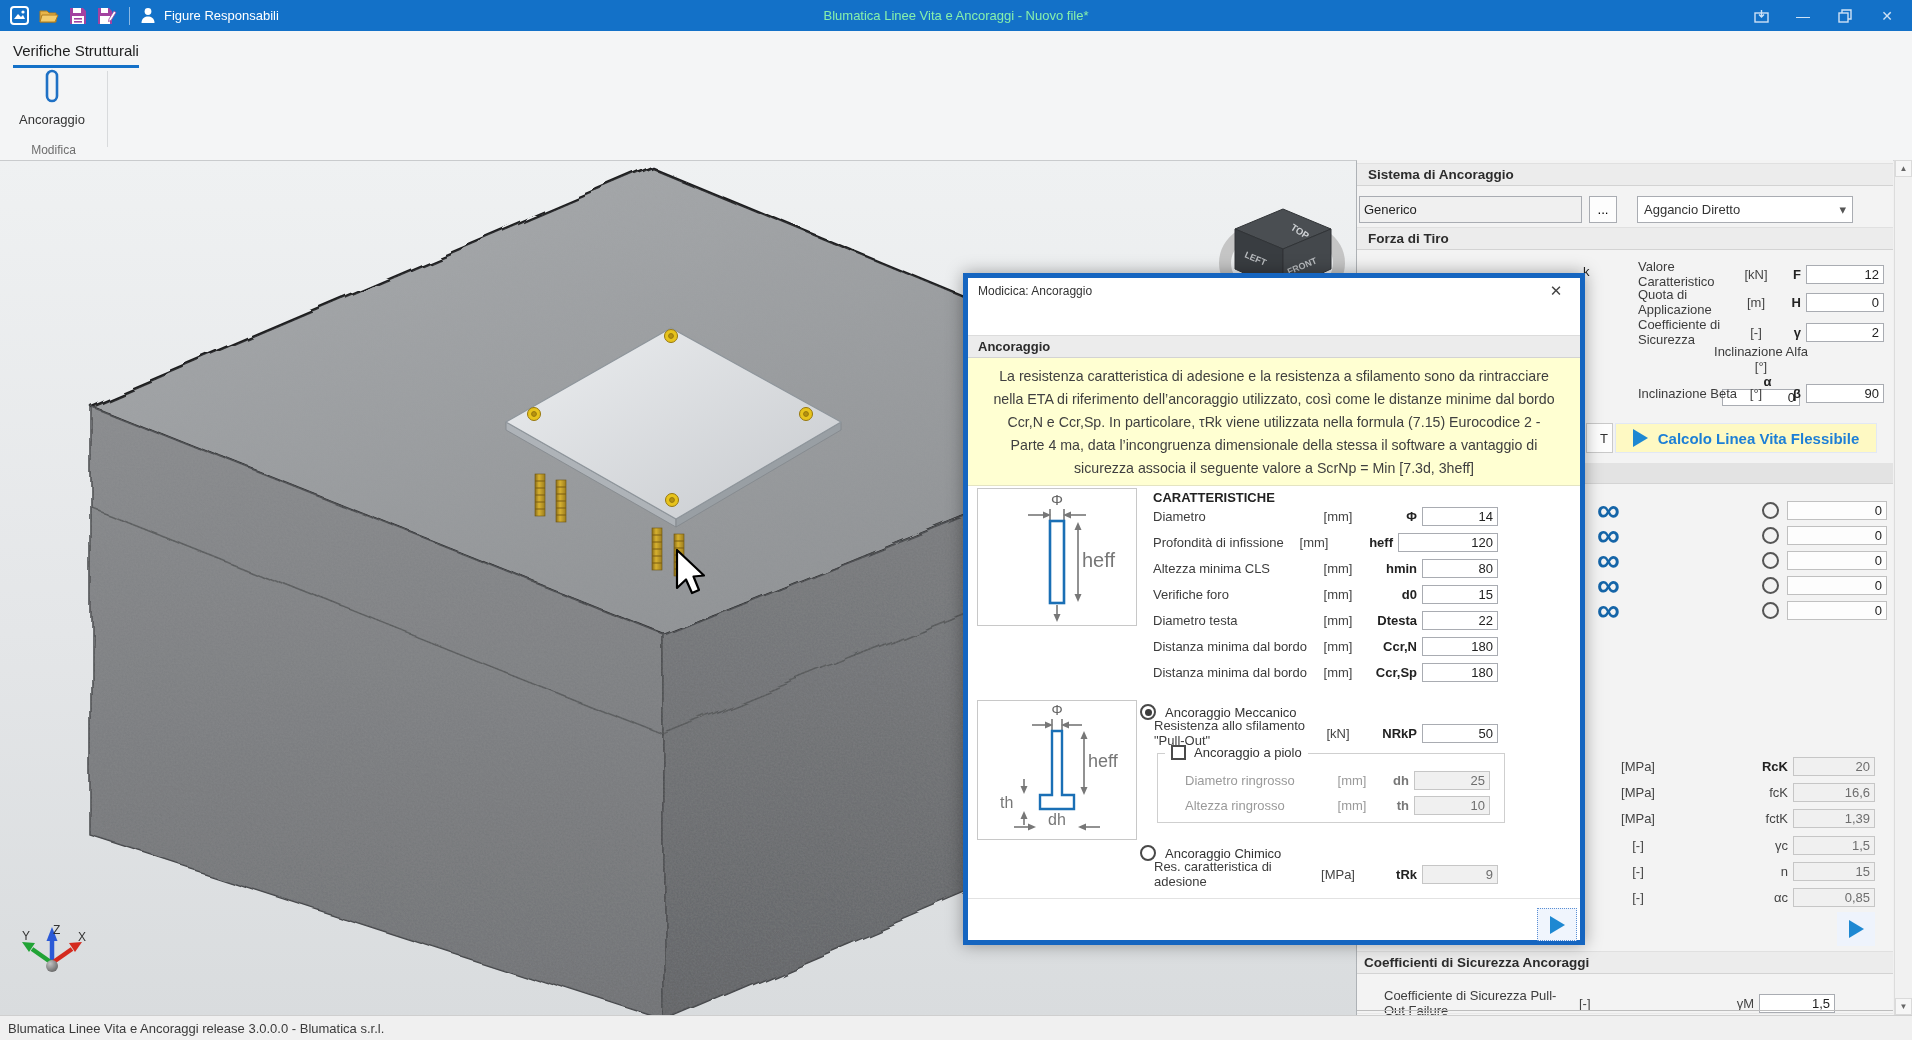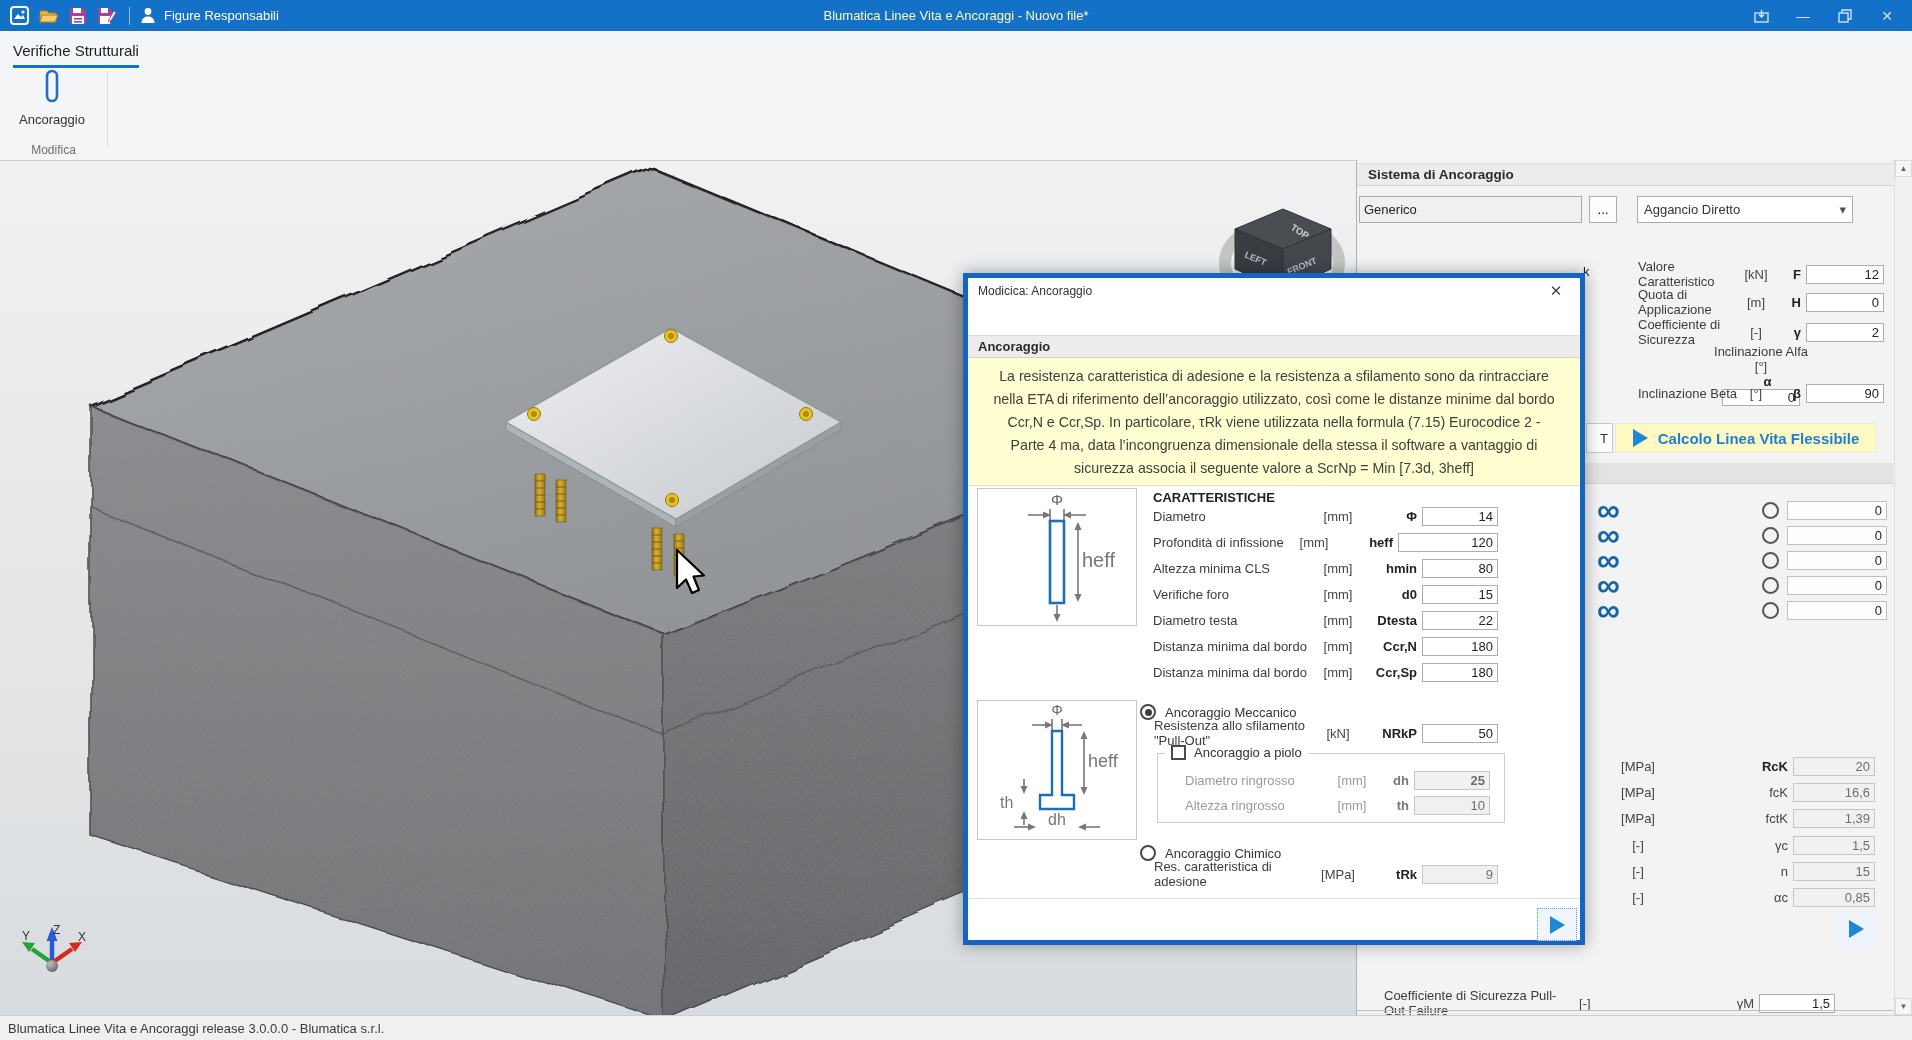--- a/index.html
+++ b/index.html
@@ -2,21 +2,21 @@
 <html><head>
 <meta charset="utf-8">
 <style>
   html,body{margin:0;padding:0;}
   body{width:1912px;height:1040px;overflow:hidden;font-family:"Liberation Sans",sans-serif;
        font-size:13px;color:#333;background:#f0f0f0;position:relative;}
   .abs{position:absolute;}
   
   #titlebar{left:0;top:0;width:1912px;height:31px;background:#1371c8;display:flex;align-items:center;}
   #titlebar .tb-ic{margin-left:10px;display:inline-flex;align-items:center;}
-  #tb-title{position:absolute;left:50%;transform:translateX(-50%);color:#fef9c3;font-size:13px;white-space:nowrap;}
+  #tb-title{position:absolute;left:50%;transform:translateX(-50%);color:#86efac;font-size:13px;white-space:nowrap;}
   #tb-user{color:#fff;font-size:13px;margin-left:8px;}
   .tb-sep{width:1px;height:18px;background:rgba(255,255,255,.5);margin-left:12px;}
   #win-ctrls{position:absolute;right:8px;top:0;height:31px;display:flex;align-items:center;gap:8px;}
   .wbtn{width:34px;height:26px;display:flex;align-items:center;justify-content:center;color:#cfe2f5;font-size:14px;}
   
   #ribbon{left:0;top:31px;width:1912px;height:129px;background:#f4f5f6;border-bottom:1px solid #d4d6d8;}
   #ribbon-tab{position:absolute;left:13px;top:11px;font-size:15px;color:#1e1e1e;padding-bottom:6px;border-bottom:3px solid #1471c8;}
   #anc-btn{position:absolute;left:6px;top:38px;width:92px;height:72px;display:flex;flex-direction:column;align-items:center;justify-content:flex-start;}
   #anc-btn .lbl{margin-top:6px;font-size:13px;color:#333;}
   #grp-sep{position:absolute;left:107px;top:40px;width:1px;height:76px;background:#d8dadc;}
@@ -272,20 +272,21 @@
 </div>
 
 <div class="abs" id="panel">
   <div class="phead" style="top:3px;">Sistema di Ancoraggio</div>
   <input class="fld abs" style="left: 2px; top: 36px; width: 223px; height: 27px; text-align: left; background: rgb(240, 240, 240);" readonly="" value="Generico">
   <button class="abs" style="left:232px;top:36px;width:28px;height:27px;background:#fdfdfd;border:1px solid #a9acb2;font-family:'Liberation Sans',sans-serif;">...</button>
   <div class="abs" style="left:280px;top:36px;width:216px;height:27px;background:#fff;border:1px solid #a9acb2;box-sizing:border-box;display:flex;align-items:center;padding-left:6px;">
     <span style="flex:1;">Aggancio Diretto</span>
     <span style="color:#555;padding-right:6px;">▾</span>
   </div>
+  <div class="phead" style="top:67px;">Forza di Tiro</div>
 
   <span id="frag-k">k</span>
 
   <div class="prow" style="left:281px;top:104px;width:246px;">
     <span class="plabel">Valore Caratteristico</span>
     <span class="punit" style="width:38px;">[kN]</span>
     <span class="psym" style="width:26px;">F</span>
     <input class="fld" style="width: 78px;" value="12">
   </div>
   <div class="prow" style="left:281px;top:132px;width:246px;">
@@ -385,20 +386,21 @@
     <span class="punit">[-]</span>
       <span style="flex:1;"></span>
     <span class="psym" style="width:50px;font-weight:normal;color:#444;">αc</span>
     <input class="fld dis" style="width: 82px;" value="0,85">
   </div>
 
   <div id="play2">
       <span class="tri"></span>
     </div>
 
+  <div class="phead" style="top:791px;padding-left:7px;">Coefficienti di Sicurezza Ancoraggi</div>
   <div class="prow" style="left:27px;top:833px;width:451px;">
     <span class="plabel">Coefficiente di Sicurezza Pull-Out Failure</span>
     <span class="punit">[-]</span>
     <span style="flex:0.6;"></span>
     <span class="psym" style="width:40px;font-weight:normal;color:#444;">γM</span>
     <input class="fld" style="width: 76px;" value="1,5">
   </div>
   <div id="dbl-line"></div>
 </div>
 
@@ -532,21 +534,21 @@
   </div>
   <div id="piolo-box"></div>
   <div id="piolo-legend">
     <span class="chk"></span>
     <span>Ancoraggio a piolo</span>
   </div>
   <div class="drow" style="top:492px;left:217px;width:305px;">
     <span class="dlabel gray">Diametro ringrosso</span>
     <span class="dunit gray">[mm]</span>
     <span class="dsym gray" style="width:36px;">dh</span>
-    <input class="fld dis" style="width: 76px; font-weight: bold;" value="25">
+    <input class="fld dis" style="width: 76px;" value="25">
   </div>
   <div class="drow" style="top:517px;left:217px;width:305px;">
     <span class="dlabel gray">Altezza ringrosso</span>
     <span class="dunit gray">[mm]</span>
     <span class="dsym gray" style="width:36px;">th</span>
     <input class="fld dis" style="width: 76px;" value="10">
   </div>
 
   <div class="drow" style="top:565px;left:172px;width:358px;gap:9px;">
     <span class="radio"></span>

